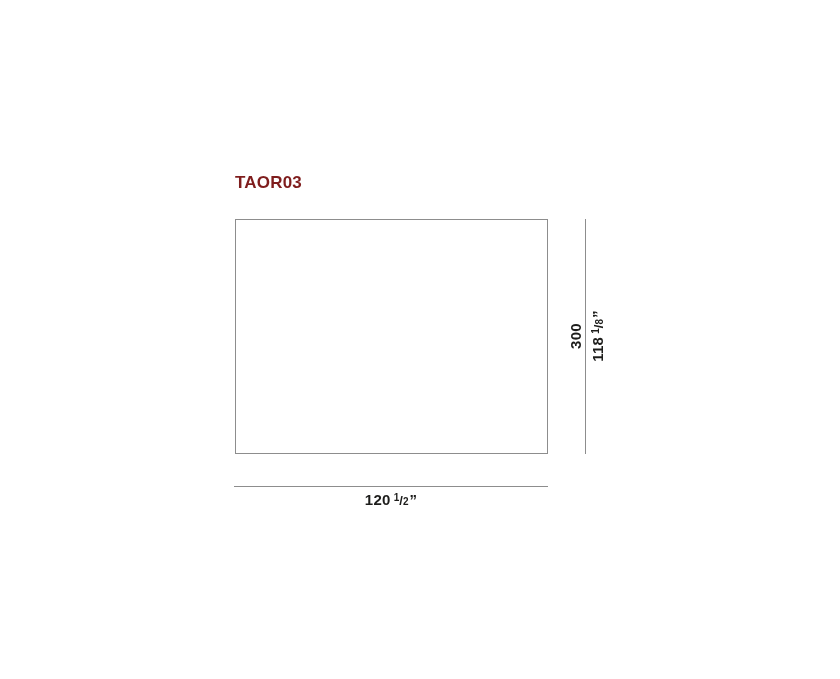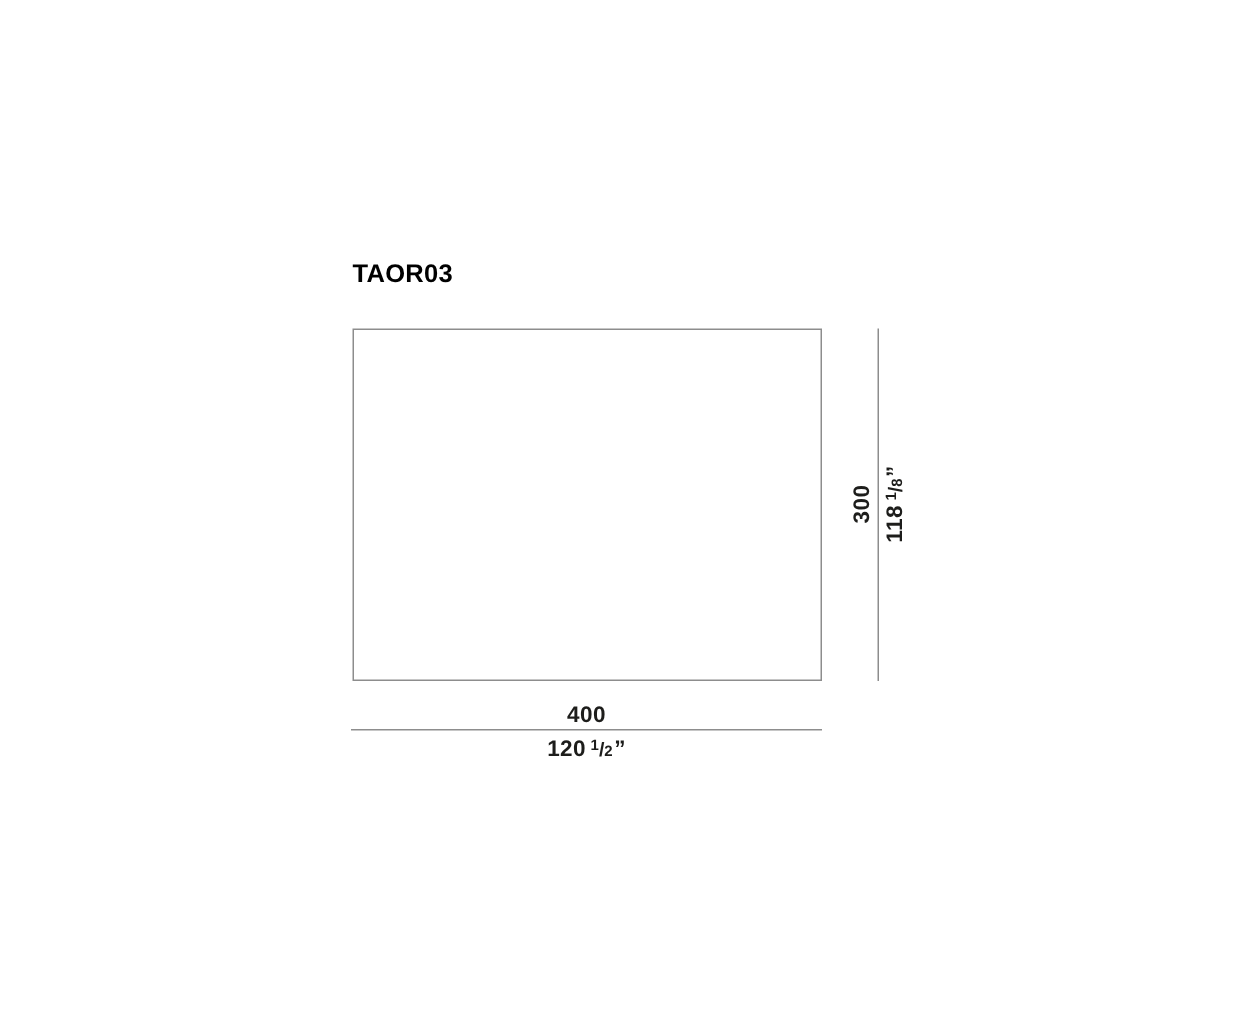--- a/index.html
+++ b/index.html
@@ -13,21 +13,21 @@
     overflow: hidden;
   }
   .title {
     position: absolute;
     left: 235px;
     top: 173px;
     margin: 0;
     font-size: 17px;
     font-weight: 700;
     letter-spacing: 0.2px;
-    color: #000000;
+    color: #7f1d1d;
   }
   .outline {
     position: absolute;
     left: 235px;
     top: 219px;
     width: 313px;
     height: 235px;
     border: 1px solid #8d8d8d;
     box-sizing: border-box;
     background: #ffffff;
@@ -90,17 +90,16 @@
   <div class="outline"></div>
 
   <div class="vline"></div>
 
   <div class="vlabel v-cm dim-text">300</div>
 
   <div class="vlabel v-in dim-text"><span>118</span><span class="fr"><span class="f-num">1</span><span class="f-sl">/</span><span class="f-den">8</span></span><span class="unit">”</span></div>
 
   <div class="hline"></div>
 
-  <div class="hlabel h-cm dim-text">400</div>
 
   <div class="hlabel h-in dim-text"><span>120</span><span class="fr"><span class="f-num">1</span><span class="f-sl">/</span><span class="f-den">2</span></span><span class="unit">”</span></div>
 
 </div>
 
 </body></html>

